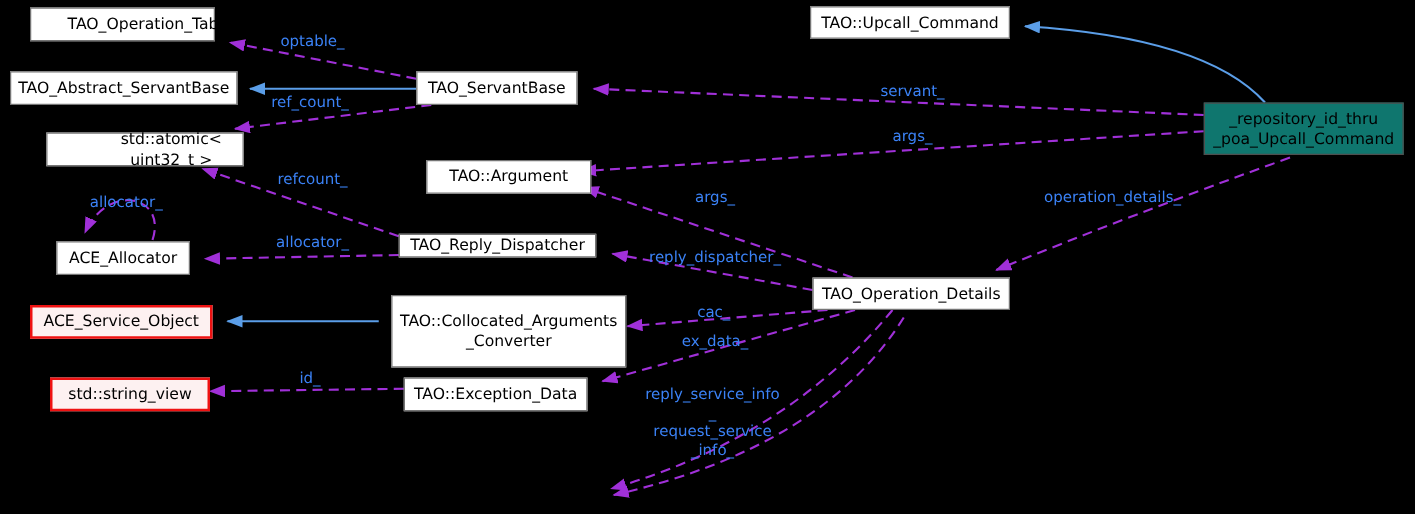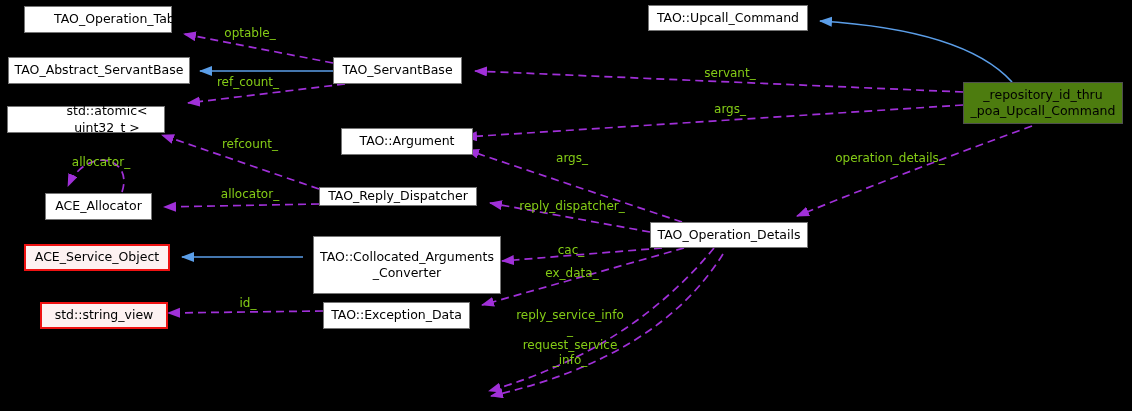--- a/index.html
+++ b/index.html
@@ -10,24 +10,24 @@
   .edge-layer{position:absolute;left:0;top:0;width:1132px;height:411px;}
   .usage{stroke:#a030d8;stroke-width:1.7;fill:none;stroke-dasharray:8 5;marker-end:url(#arrowU);}
   .inherit{stroke:#5b9ee8;stroke-width:1.7;fill:none;marker-end:url(#arrowB);}
   .node{
     position:absolute;display:flex;align-items:center;justify-content:center;
     box-sizing:border-box;background:#ffffff;border:1.5px solid #757575;
     color:#000;font-size:12.5px;line-height:1.3;text-align:center;
     white-space:pre-line;cursor:pointer;
   }
   .node.red{border:2px solid #ee1212;background:#fdf1f1;}
-  .node.gray{background:#4d7c0f;border-color:#4f4f4f;}
+  .node.gray{background:#0f766e;border-color:#4f4f4f;}
   .elabel{
     position:absolute;transform:translate(-50%,-50%);
-    color:#84cc16;font-size:12px;line-height:15px;text-align:center;
+    color:#3b82f6;font-size:12px;line-height:15px;text-align:center;
     white-space:pre-line;pointer-events:none;
   }
 </style>
 </head>
 <body>
 
 <div class="stage">
 
   <svg class="edge-layer" width="1132" height="411" viewBox="0 0 1132 411" xmlns="http://www.w3.org/2000/svg">
     <defs>
@@ -54,21 +54,21 @@
     <path class="usage" d="M 682 222 L 467 150"></path>
     <path class="usage" d="M 650 232 L 490 203"></path>
     <path class="usage" d="M 662 248 L 502 261"></path>
     <path class="usage" d="M 684 248 L 482 305"></path>
     <path class="usage" d="M 714 248 Q 630 350 489 391"></path>
     <path class="usage" d="M 723 254 Q 658 358 491 396"></path>
   </svg>
 
   <div class="node" style="left:24px;top:6px;width:148px;height:27px;padding-left:44px;">TAO_Operation_Table</div>
   <div class="node" style="left:8px;top:57px;width:182px;height:27px;">TAO_Abstract_ServantBase</div>
-  <div class="node" style="left:7px;top:106px;width:158px;height:27px;padding-left:42px;">std::atomic&lt; uint32_t &gt;</div>
+  <div class="node" style="left:37px;top:106px;width:158px;height:27px;padding-left:42px;">std::atomic&lt; uint32_t &gt;</div>
   <div class="node red" style="left:24px;top:244px;width:146px;height:27px;">ACE_Service_Object</div>
   <div class="node" style="left:45px;top:193px;width:107px;height:27px;">ACE_Allocator</div>
   <div class="node red" style="left:40px;top:302px;width:128px;height:27px;">std::string_view</div>
   <div class="node" style="left:333px;top:57px;width:129px;height:27px;">TAO_ServantBase</div>
   <div class="node" style="left:341px;top:128px;width:132px;height:27px;">TAO::Argument</div>
   <div class="node" style="left:319px;top:187px;width:158px;height:19px;">TAO_Reply_Dispatcher</div>
   <div class="node" style="left:313px;top:236px;width:188px;height:58px;">TAO::Collocated_Arguments
 _Converter</div>
   <div class="node" style="left:323px;top:302px;width:147px;height:27px;">TAO::Exception_Data</div>
   <div class="node" style="left:648px;top:5px;width:160px;height:26px;">TAO::Upcall_Command</div>

